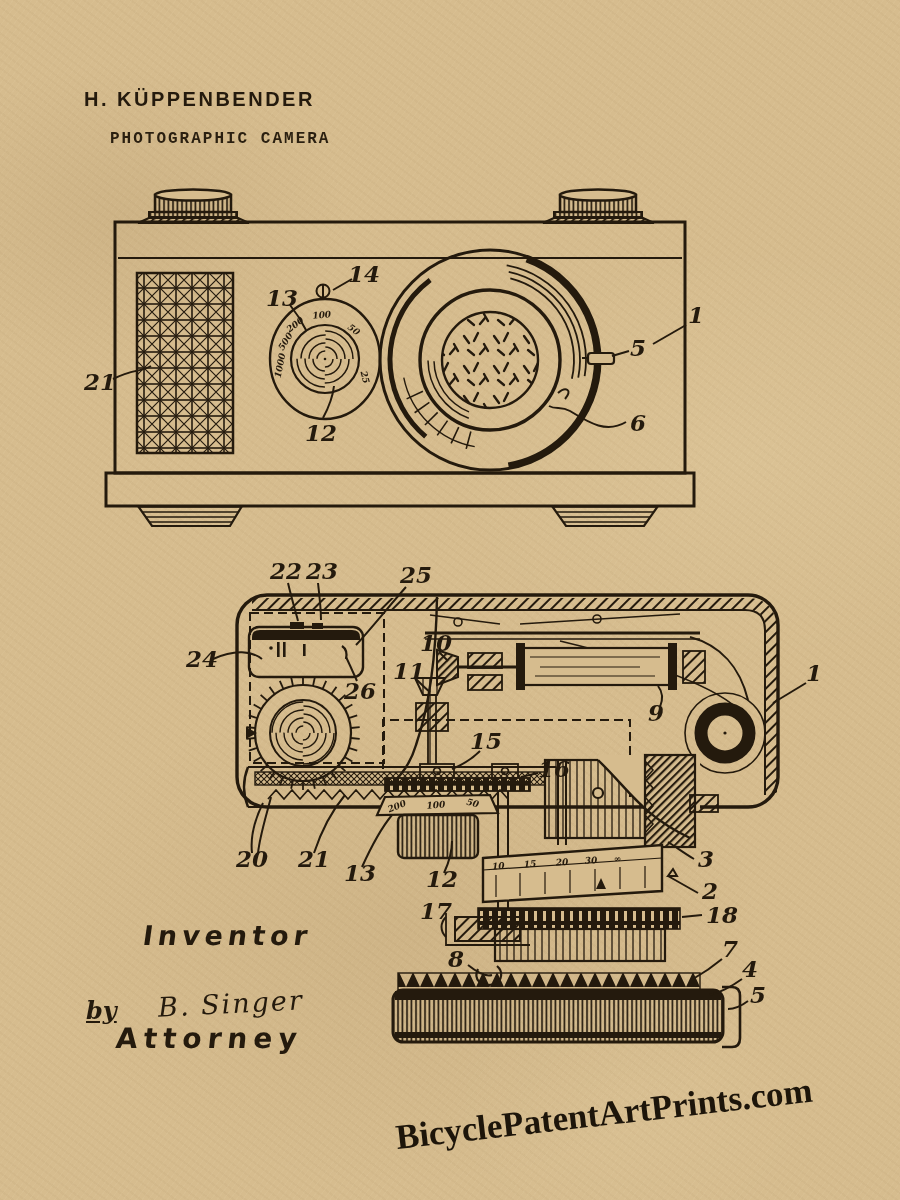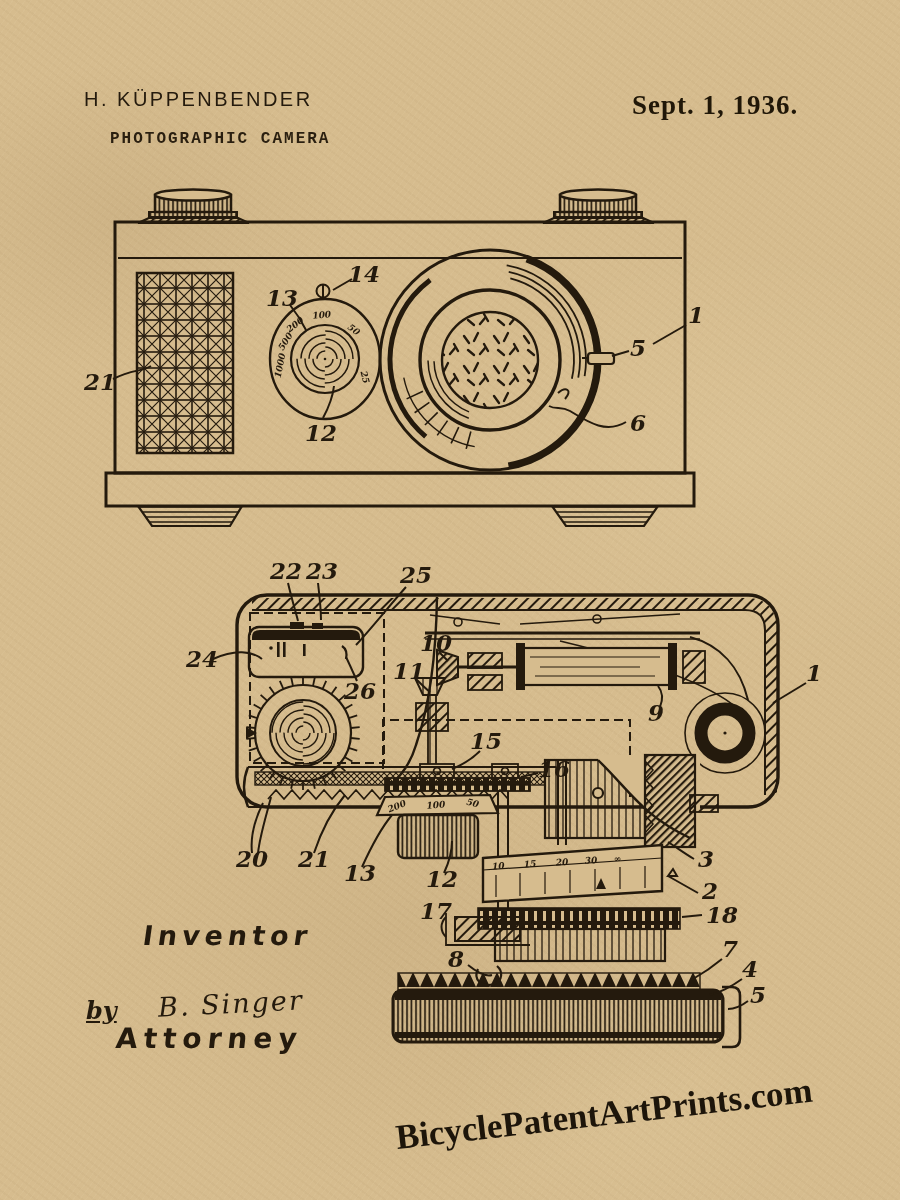--- a/index.html
+++ b/index.html
@@ -8,21 +8,21 @@
     background:
       radial-gradient(ellipse 320px 220px at 14% 18%, rgba(120,90,50,.09), transparent 70%),
       radial-gradient(ellipse 420px 300px at 82% 38%, rgba(255,242,205,.11), transparent 70%),
       radial-gradient(ellipse 520px 360px at 45% 78%, rgba(115,85,45,.08), transparent 70%),
       radial-gradient(ellipse 260px 200px at 70% 92%, rgba(255,240,200,.08), transparent 70%),
       repeating-linear-gradient(37deg, rgba(110,80,40,.035) 0 2px, transparent 2px 7px),
       repeating-linear-gradient(-53deg, rgba(255,246,214,.05) 0 1px, transparent 1px 5px),
       #d6bc8e;
     font-family:"Liberation Sans",sans-serif;color:#241a0d;
   }
-  .hdr-name{position:absolute;left:84px;top:88px;font-size:20px;font-weight:normal;
+  .hdr-name{position:absolute;left:84px;top:88px;font-size:20px;font-weight:bold;
     letter-spacing:2.5px;color:#241a0d;}
   .hdr-sub{position:absolute;left:110px;top:130px;font-size:16px;font-weight:bold;
     font-family:"Liberation Mono",monospace;letter-spacing:2px;color:#2a1f10;}
   .hdr-date{position:absolute;left:632px;top:90px;font-size:27px;font-weight:bold;
     font-family:"Liberation Serif",serif;letter-spacing:1px;color:#201708;}
   svg{position:absolute;left:0;}
   svg text{fill:#241a0d;}
   .fig-num{font-family:"DejaVu Serif",serif;font-style:italic;font-weight:bold;font-size:23px;}
   .fig-num-sm{font-family:"DejaVu Serif",serif;font-style:italic;font-weight:bold;font-size:9px;}
   .sig-inventor{position:absolute;left:143px;top:920px;font-size:27px;font-weight:bold;
@@ -39,21 +39,20 @@
     font-family:"Liberation Serif",serif;color:#1d150a;transform:rotate(-6.5deg);
     transform-origin:left center;white-space:nowrap;}
 </style>
 </head>
 <body>
 
 <div class="paper">
 
   <div class="hdr-name">H. KÜPPENBENDER</div>
   <div class="hdr-sub">PHOTOGRAPHIC CAMERA</div>
-  <div class="hdr-date">Sept. 1, 1936.</div>
 
   <svg style="top:160px" width="900" height="400" viewBox="0 0 900 400">
     <defs>
       <pattern id="pXgrid" width="16" height="16" patternUnits="userSpaceOnUse">
         <rect x="0" y="0" width="16" height="16" fill="none" stroke="#241a0d" stroke-width="1.6"></rect>
         <path d="M0,0 L16,16 M16,0 L0,16" stroke="#241a0d" stroke-width="1.2" fill="none"></path>
       </pattern>
       <pattern id="pKnurl" width="4.5" height="8" patternUnits="userSpaceOnUse">
         <path d="M2,0 V8" stroke="#241a0d" stroke-width="1.7"></path>
       </pattern>

